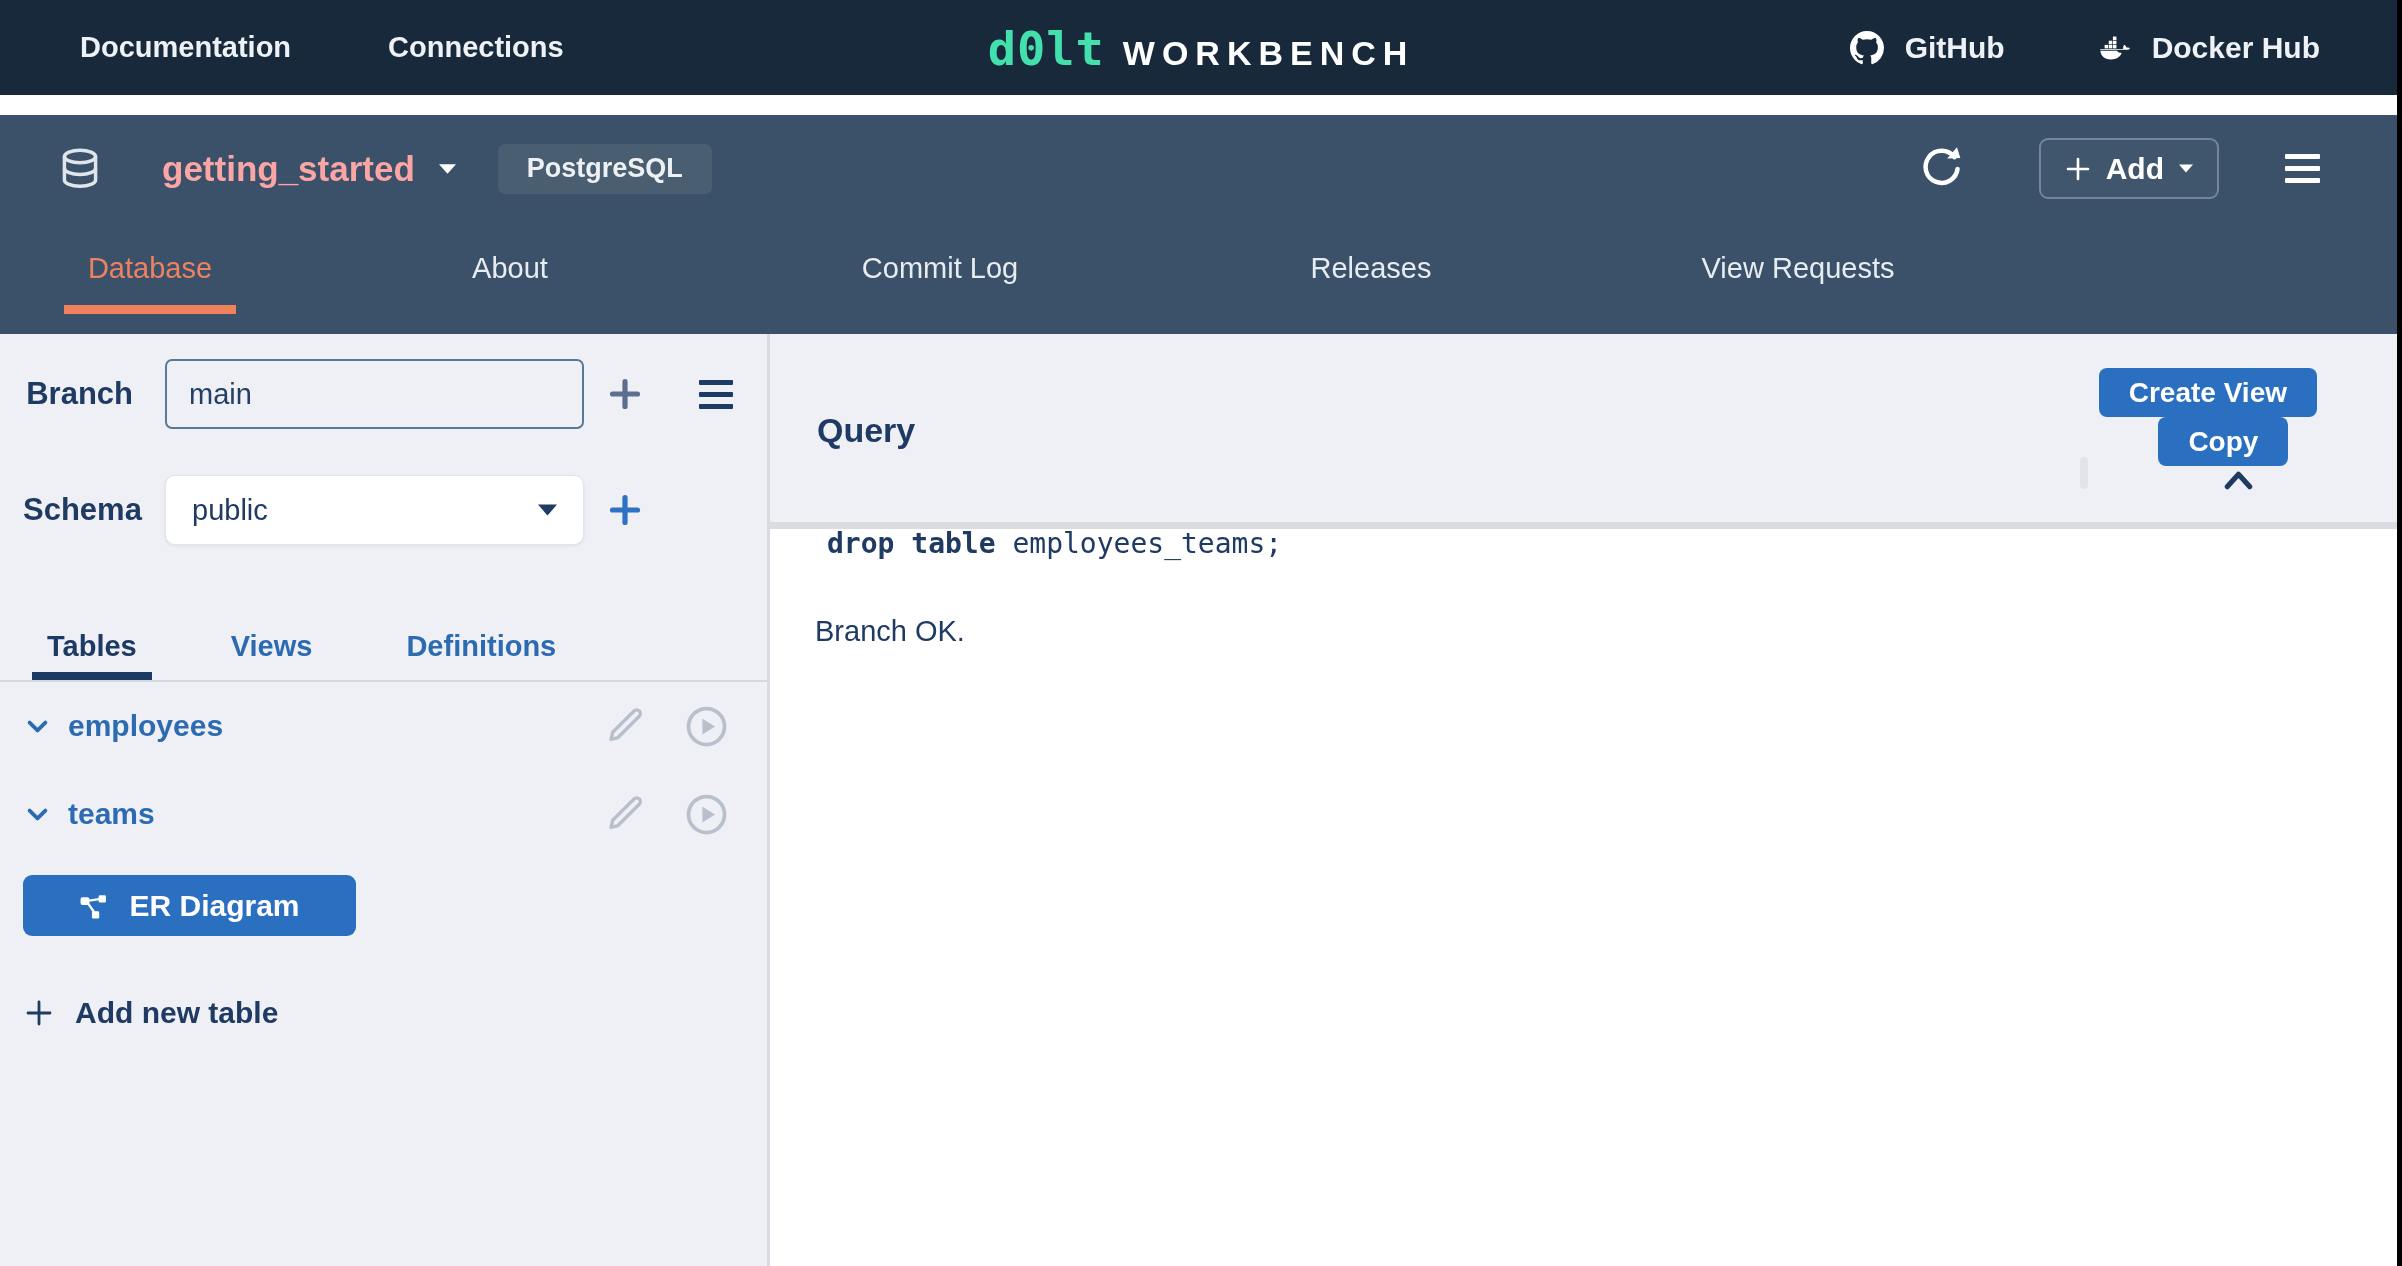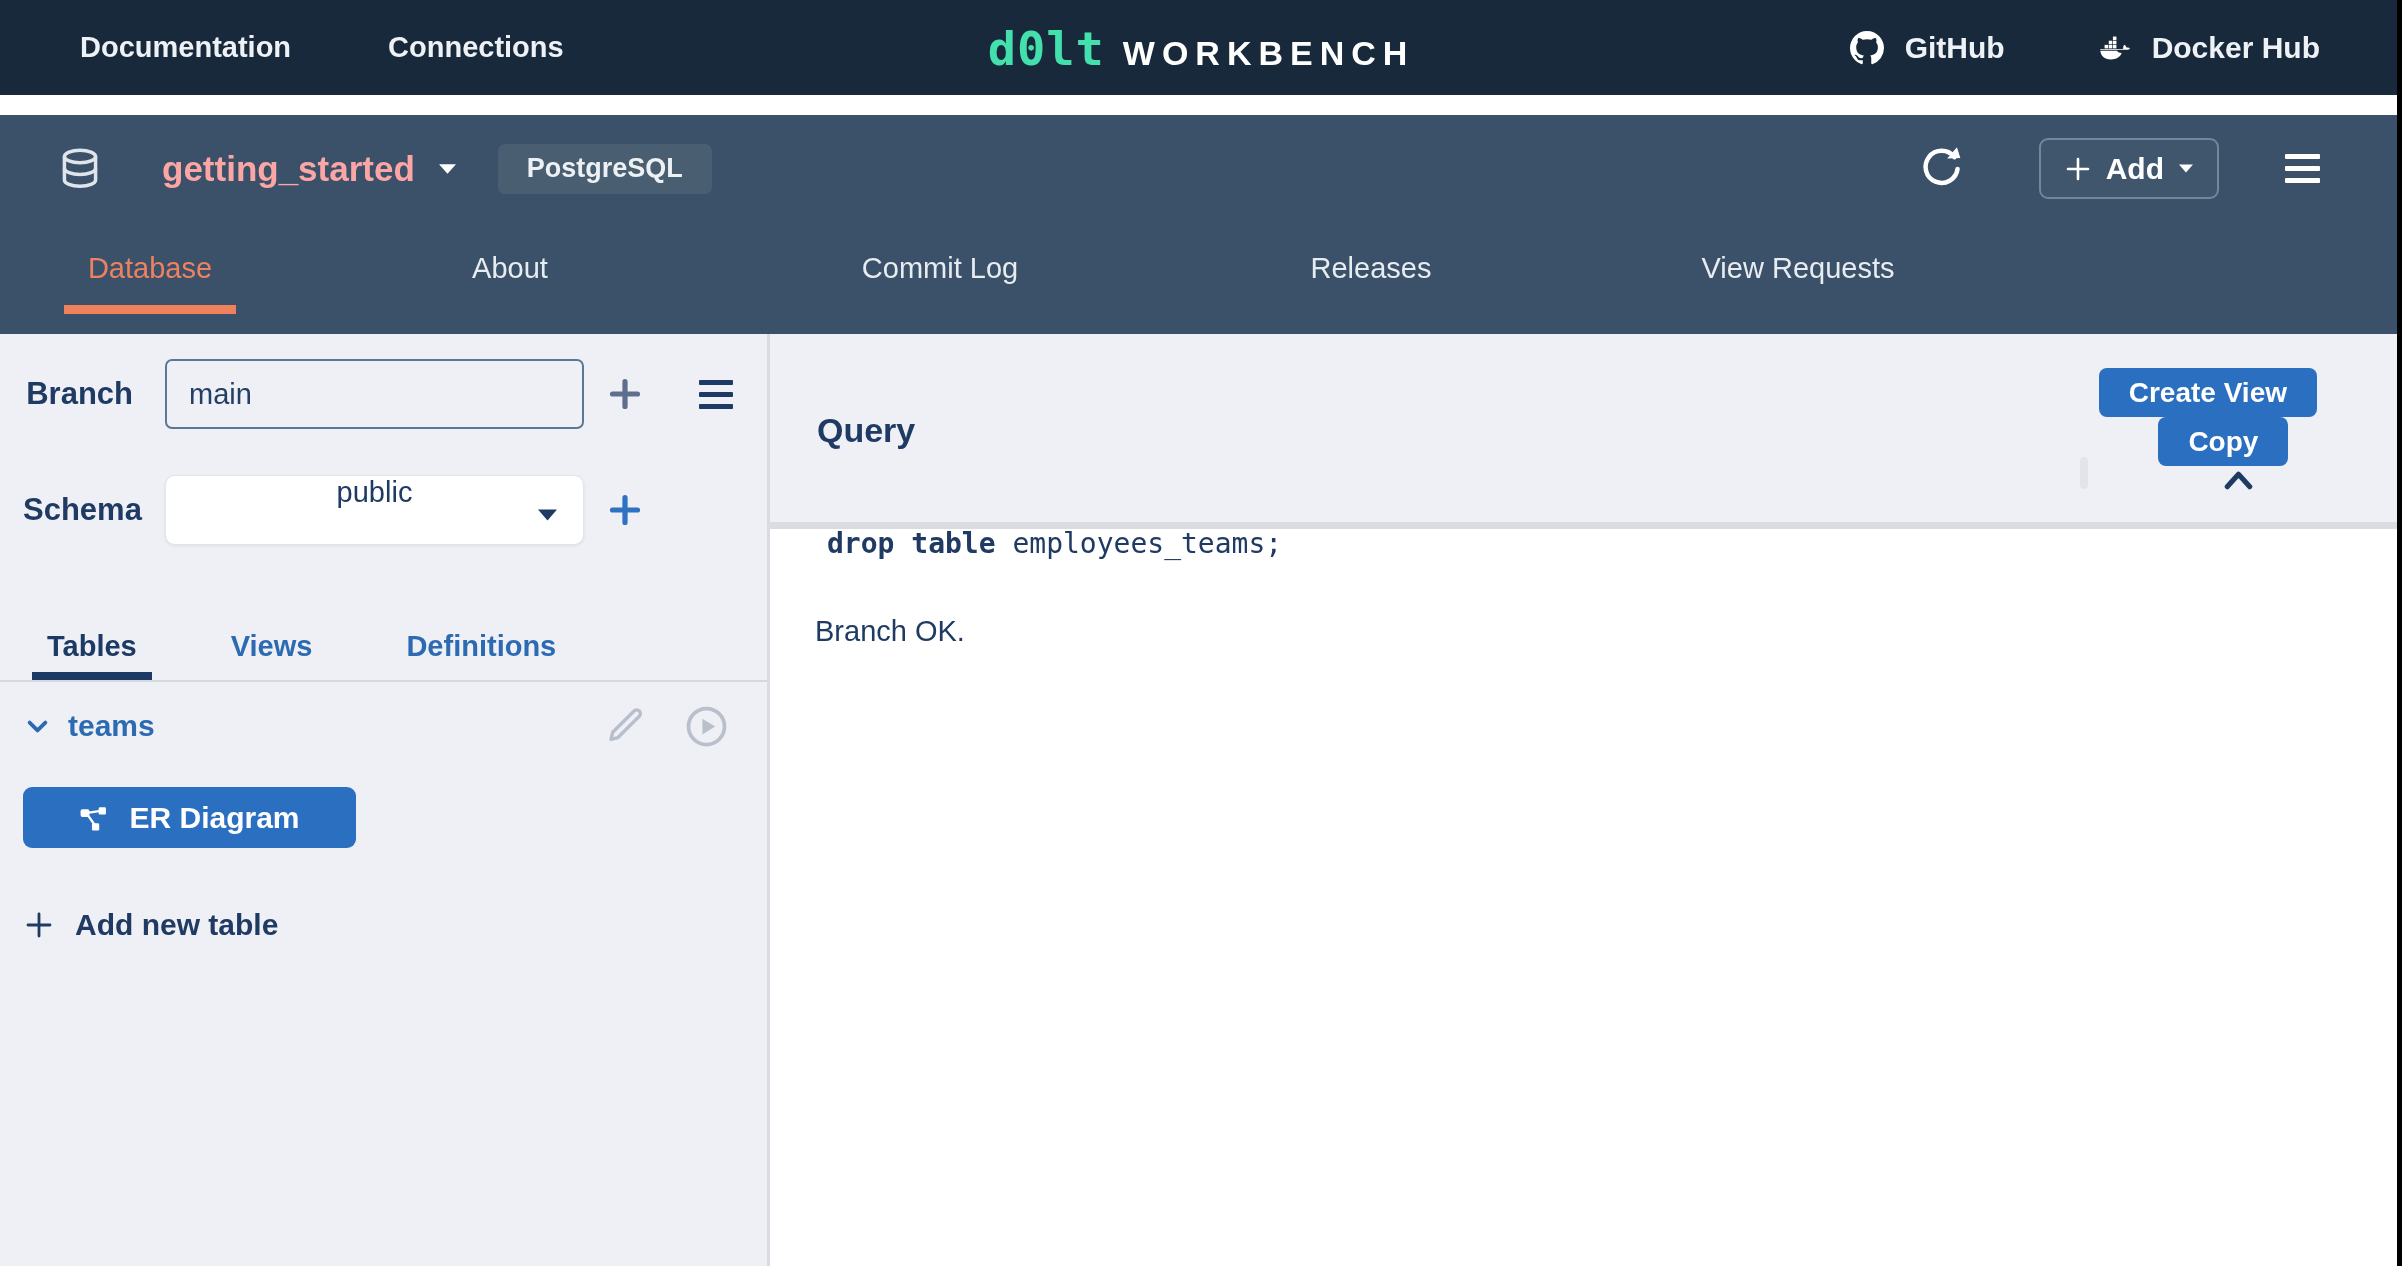--- a/index.html
+++ b/index.html
@@ -44,21 +44,21 @@
   .content { display:flex; height:952px; }
   .sidebar { width:770px; min-width:770px; background:#eef0f5; border-right:3px solid #d8dbe1; }
   .main { flex:1; background:#fff; }
 
   
   .side-row { display:flex; align-items:center; }
   .side-row.branch { margin-top:16px; height:88px; }
   .side-row.schema { margin-top:37px; height:70px; }
   .side-label { width:110px; margin-left:23px; text-align:right; font-size:31px; font-weight:700; color:#1f3a63; }
   .branch-input { margin-left:32px; width:419px; height:70px; border:2px solid #5a7896; border-radius:7px; background:transparent; padding:0 22px; font-size:29px; color:#243f66; font-family:"Liberation Sans",sans-serif; outline:none; }
-  .schema-select { margin-left:32px; width:419px; height:70px; background:#fff; border:1px solid #e2e6ec; border-radius:10px; box-shadow:0 1px 3px rgba(40,60,90,0.10); display:flex; align-items:center; padding:0 26px; cursor:pointer;flex-direction:column; }
+  .schema-select { margin-left:32px; width:419px; height:70px; background:#fff; border:1px solid #e2e6ec; border-radius:10px; box-shadow:0 1px 3px rgba(40,60,90,0.10); display:flex; align-items:center; padding:0 26px; cursor:pointer; }
   .schema-value { font-size:29px; color:#1f3a63; }
   .schema-select svg { margin-left:auto; }
   .plus-btn { width:42px; display:flex; justify-content:center; cursor:pointer; }
   .plus-branch { margin-left:20px; }
   .plus-schema { margin-left:20px; }
   .burger-side { margin-left:53px; }
 
   .side-tabs { margin-top:73px; padding-left:32px; border-bottom:2px solid #d4d8df; display:flex; }
   .side-tab { padding:12px 15px 17px; font-size:29px; font-weight:700; color:#2c6bb2; cursor:pointer; }
   .side-tab + .side-tab { margin-left:64px; }
@@ -225,20 +225,40 @@
             </svg>
         </span>
       </div>
 
       <div class="side-tabs">
         <div class="side-tab active">Tables</div>
         <div class="side-tab">Views</div>
         <div class="side-tab">Definitions</div>
       </div>
 
+      <div class="table-row">
+        <span class="table-toggle">
+          <svg width="27" height="27" viewBox="0 0 24 24" fill="none">
+              <polyline points="5,8.5 12,15.5 19,8.5" stroke="#2c6bb2" stroke-width="3.4" stroke-linecap="round" stroke-linejoin="round"></polyline>
+            </svg>
+        </span>
+        <span class="table-name">employees</span>
+        <span class="row-spacer"></span>
+        <span class="row-icon">
+          <svg width="42" height="42" viewBox="0 0 24 24" fill="none" stroke="#b7bfcc" stroke-width="1.9" stroke-linejoin="round">
+              <path d="M16.6 3.4 a2.1 2.1 0 0 1 3 3 L7.4 18.6 l-4 1 1 -4 z"></path>
+            </svg>
+        </span>
+        <span class="row-icon">
+          <svg width="45" height="45" viewBox="0 0 24 24">
+              <circle cx="12" cy="12" r="9.6" fill="none" stroke="#b9c0cc" stroke-width="2"></circle>
+              <polygon points="9.8,7.8 16.6,12 9.8,16.2" fill="#b9c0cc"></polygon>
+            </svg>
+        </span>
+      </div>
 
       <div class="table-row">
         <span class="table-toggle">
           <svg width="27" height="27" viewBox="0 0 24 24" fill="none">
               <polyline points="5,8.5 12,15.5 19,8.5" stroke="#2c6bb2" stroke-width="3.4" stroke-linecap="round" stroke-linejoin="round"></polyline>
             </svg>
         </span>
         <span class="table-name">teams</span>
         <span class="row-spacer"></span>
         <span class="row-icon">

